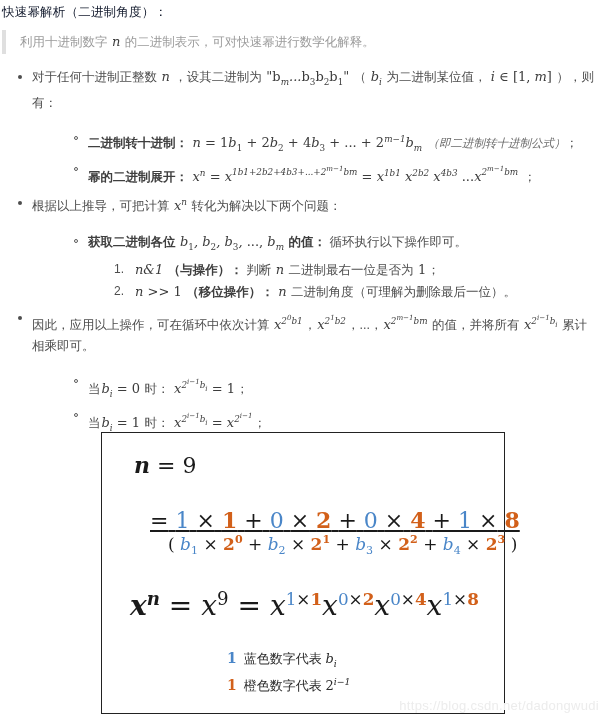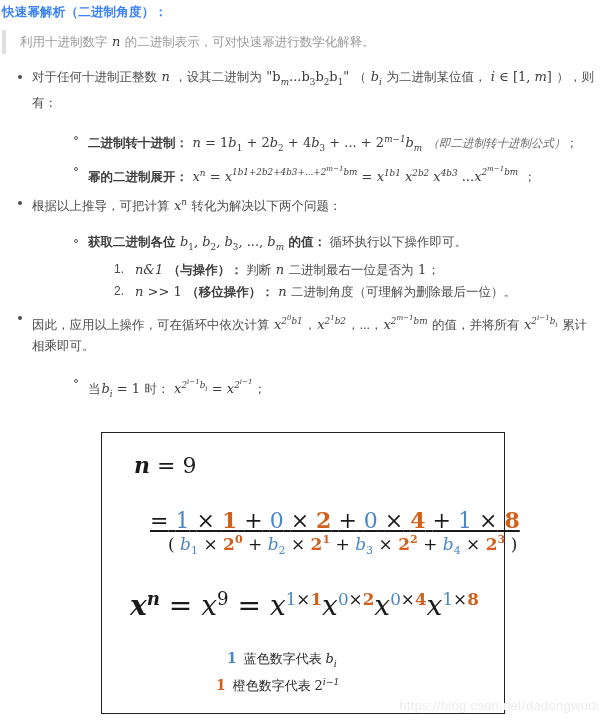--- a/index.html
+++ b/index.html
@@ -19,22 +19,22 @@
   .page {
     position: relative;
     width: 603px;
     height: 724px;
     box-sizing: border-box;
     padding: 0;
   }
 
   
   .heading {
-    font-weight: bold;
-    color: #3b82f6;
+    font-weight: normal;
+    color: #0f172a;
     font-size: 12.5px;
     padding: 4px 0 0 2px;
     line-height: 16px;
     letter-spacing: 0.2px;
   }
 
   
   .quote {
     margin: 10px 0 0 2px;
     padding: 2px 0 2px 14px;
@@ -167,21 +167,21 @@
   .eq-xn   { left: 28px;  top: 155px; font-size: 28px; }
 
   .legend-row {
     position: absolute;
     font-family: "Liberation Sans", sans-serif;
     font-size: 13px;
     color: #2b2b2b;
     white-space: nowrap;
   }
   .legend-1 { left: 125px; top: 217px; }
-  .legend-2 { left: 114px; top: 243px; text-align: right; }
+  .legend-2 { left: 125px; top: 243px; text-align: right; }
   .legend-key {
     font-family: "DejaVu Serif", serif;
     font-weight: bold;
     font-size: 14px;
     margin-right: 7px;
   }
   .legend-math {
     font-family: "DejaVu Serif", "Liberation Serif", serif;
     font-style: italic;
     font-size: 13px;
@@ -276,20 +276,25 @@
 
     <li>
       <span>因此，应用以上操作，可在循环中依次计算</span>
       <span class="m">x<span class="sup">2<span style="font-size:0.8em;vertical-align:super">0</span>b1</span></span><span>，</span><span class="m">x<span class="sup">2<span style="font-size:0.8em;vertical-align:super">1</span>b2</span></span><span>，...，</span><span class="m">x<span class="sup">2<span style="font-size:0.8em;vertical-align:super">m−1</span>bm</span></span>
       <span>的值，并将所有</span>
       <span class="m">x<span class="sup">2<span style="font-size:0.8em;vertical-align:super">i−1</span>b<span style="font-size:0.8em;vertical-align:sub">i</span></span></span>
       <span>累计相乘即可。</span>
 
       <ul class="lvl2">
         <li>
+          <span>当</span><span class="m">b<span class="sub">i</span> <span class="mn">= 0</span></span>
+          <span>时：</span>
+          <span class="m">x<span class="sup">2<span style="font-size:0.8em;vertical-align:super">i−1</span>b<span style="font-size:0.8em;vertical-align:sub">i</span></span> <span class="mn">= 1</span></span><span>；</span>
+        </li>
+        <li>
           <span>当</span><span class="m">b<span class="sub">i</span> <span class="mn">= 1</span></span>
           <span>时：</span>
           <span class="m">x<span class="sup">2<span style="font-size:0.8em;vertical-align:super">i−1</span>b<span style="font-size:0.8em;vertical-align:sub">i</span></span> <span class="mn">=</span> x<span class="sup">2<span style="font-size:0.8em;vertical-align:super">i−1</span></span></span><span>；</span>
         </li>
       </ul>
     </li>
   </ul>
 
   <div class="figure-box">
     <div class="fig-inner">

